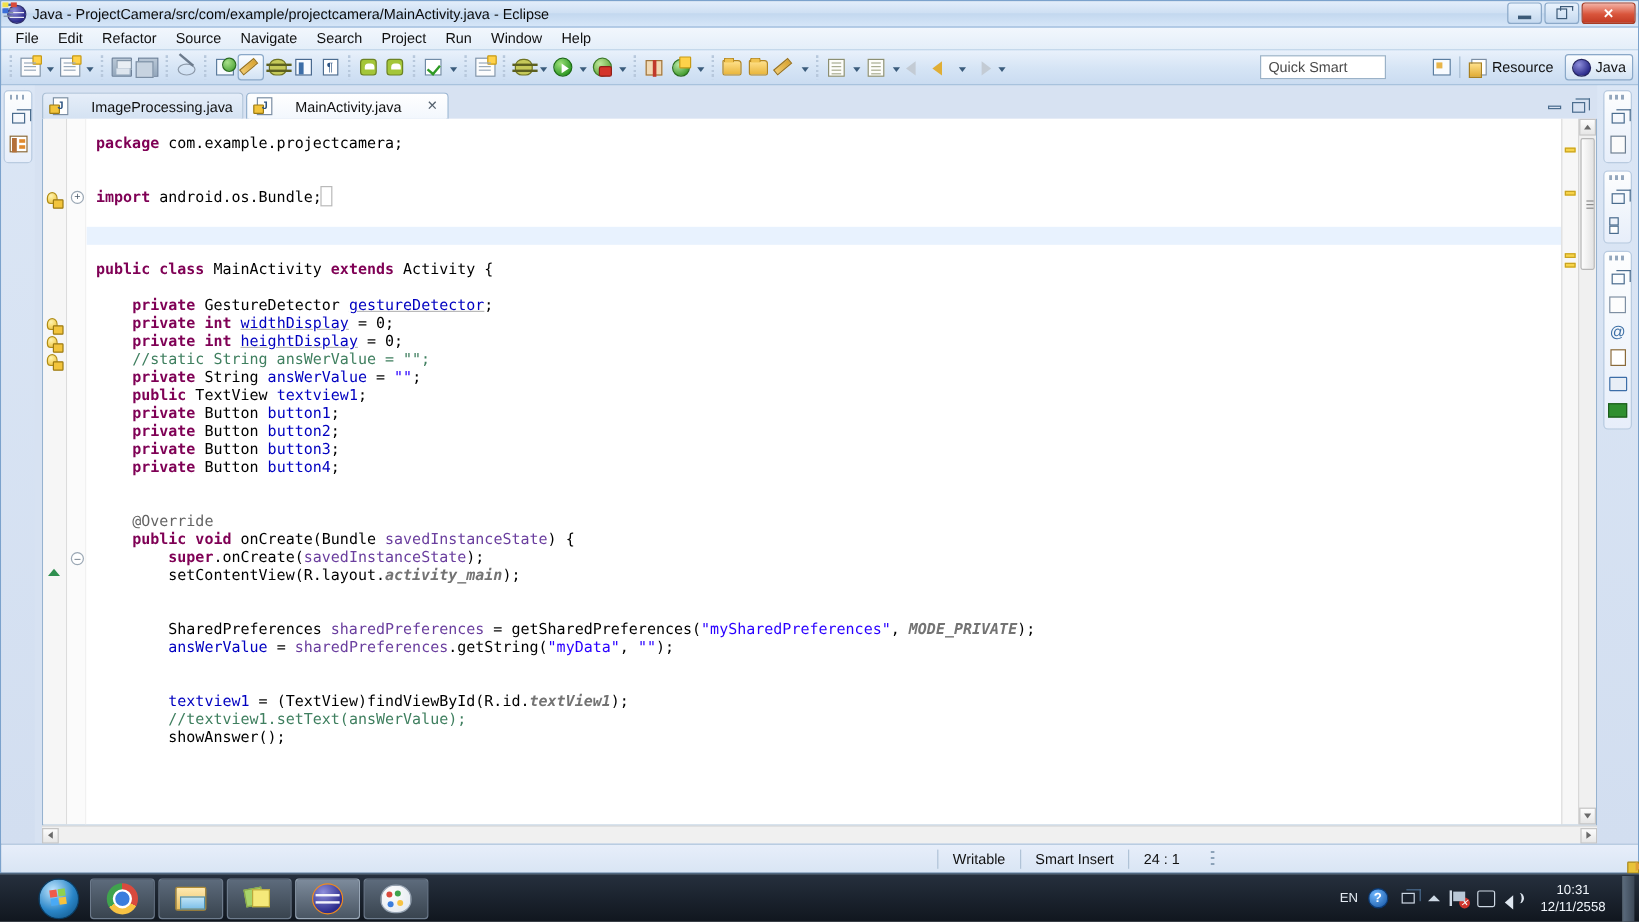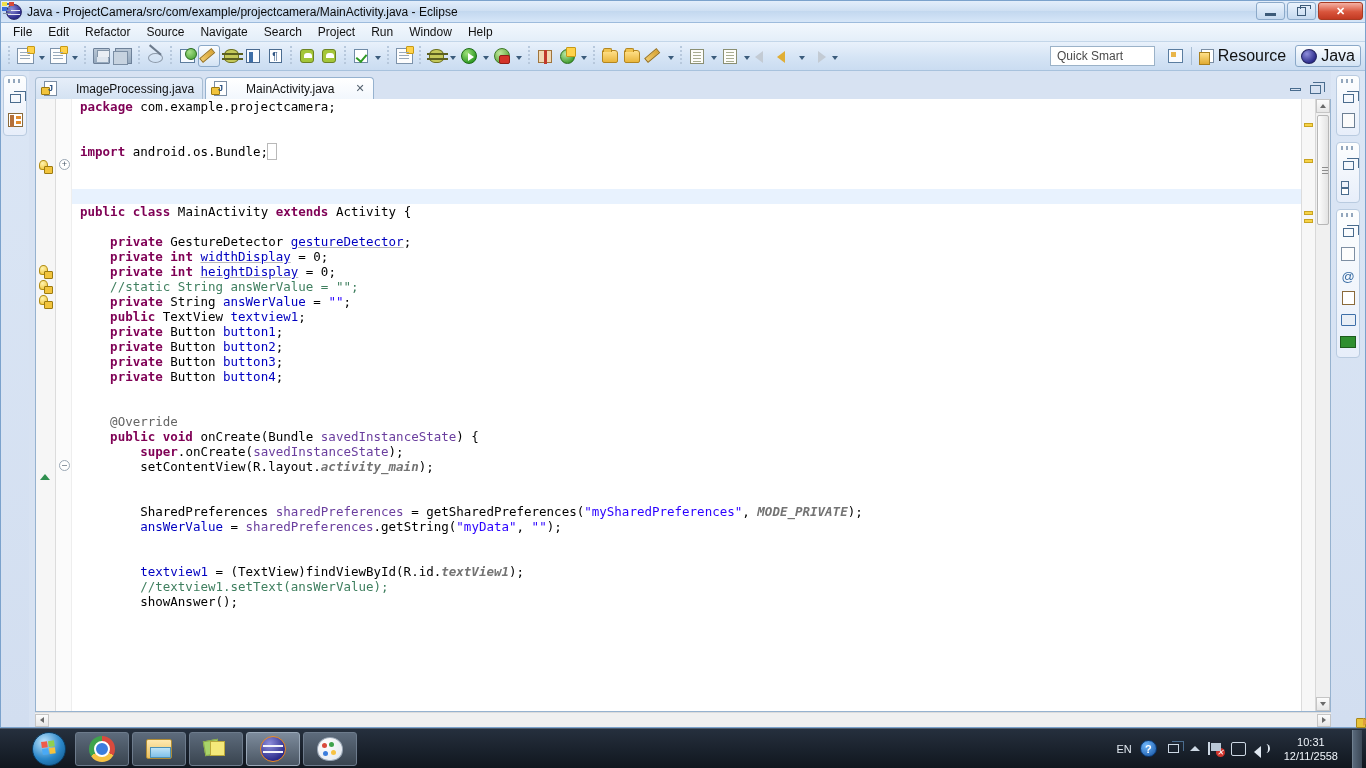--- a/index.html
+++ b/index.html
@@ -154,21 +154,21 @@
 
   #quick-access {
     position: absolute; right: 210px; top: 4px;
     width: 105px; height: 20px; background:#fff; border:1px solid #9bb2c8;
     display:flex; align-items:center; padding-left:6px;
     font-size:12px; color:#4a4a4a;
   }
   #persp-area { position:absolute; right:4px; top:3px; display:flex; align-items:center; gap:4px; }
   .persp-btn {
     height:22px; display:flex; align-items:center; gap:4px; padding:0 5px; border-radius:3px;
-    font-size:16px; color:#111;
+    font-size:12px; color:#111;
   }
   .persp-btn.active { border:1px solid #8aa8c8; background:linear-gradient(to bottom,#fbfdff,#d3e3f4); }
   .persp-vsep { width:1px;height:18px;background:#a9bed3; }
 
   
   #workbench { flex:1; display:flex; min-height:0; background:#d7e2f2; }
 
   .railbar { width:28px; background:linear-gradient(to bottom,#dbe6f5,#d2def0);
              padding-top:4px; display:flex; flex-direction:column; align-items:center; flex:none; }
   .rail-stack {
@@ -232,21 +232,21 @@
     background:#fff; margin:0 0 0 6px;
   }
   #gutter {
     width:20px; background:#f6f6f6; border-right:1px solid #dcdcdc; flex:none; position:relative;
   }
   #fold-col { width:16px; background:#fbfbfb; border-right:1px solid #eee; flex:none; position:relative;}
   #code-pane { flex:1; position:relative; overflow:hidden; background:#fff; }
   #code {
     font-family:"DejaVu Sans Mono","Liberation Mono",monospace;
     font-size:12.5px; line-height:15px; white-space:pre; position:absolute;
-    left:8px; top:0; color:#000;
+    left:8px; top:12px; color:#000;
   }
   .kw { color:#7f0055; font-weight:bold; }
   .cmt { color:#3f7f5f; }
   .str { color:#2a00ff; }
   .fld { color:#0000c0; }
   .stat { color:#737373; font-style:italic; font-weight:bold; }
   .loc { color:#6a3e9e; }
   .und { text-decoration:underline; text-decoration-style:solid; text-decoration-color:#b9b9b9; }
   .annot { color:#646464; }
   #curline { position:absolute; left:0; right:0; height:15px; background:#e8f2fe; }
@@ -697,20 +697,30 @@
         <span class="rail-ico">
             <span class="console-ico"></span>
           </span>
         <span class="rail-ico">
             <span class="lv-ico"></span>
           </span>
       </div>
     </div>
   </div>
 
+  <div id="statusbar">
+    <div style="width:780px"></div>
+    <span class="sb-sep"></span>
+    <div class="sb-cell">Writable</div>
+    <span class="sb-sep"></span>
+    <div class="sb-cell">Smart Insert</div>
+    <span class="sb-sep"></span>
+    <div class="sb-cell">24 : 1</div>
+    <span class="sb-dots"></span>
+  </div>
 </div>
 
 <div id="taskbar">
   <div id="start-orb">
     <span class="orb">
       <span class="flag">
           <i></i>
           <i></i>
           <i></i>
           <i></i>

